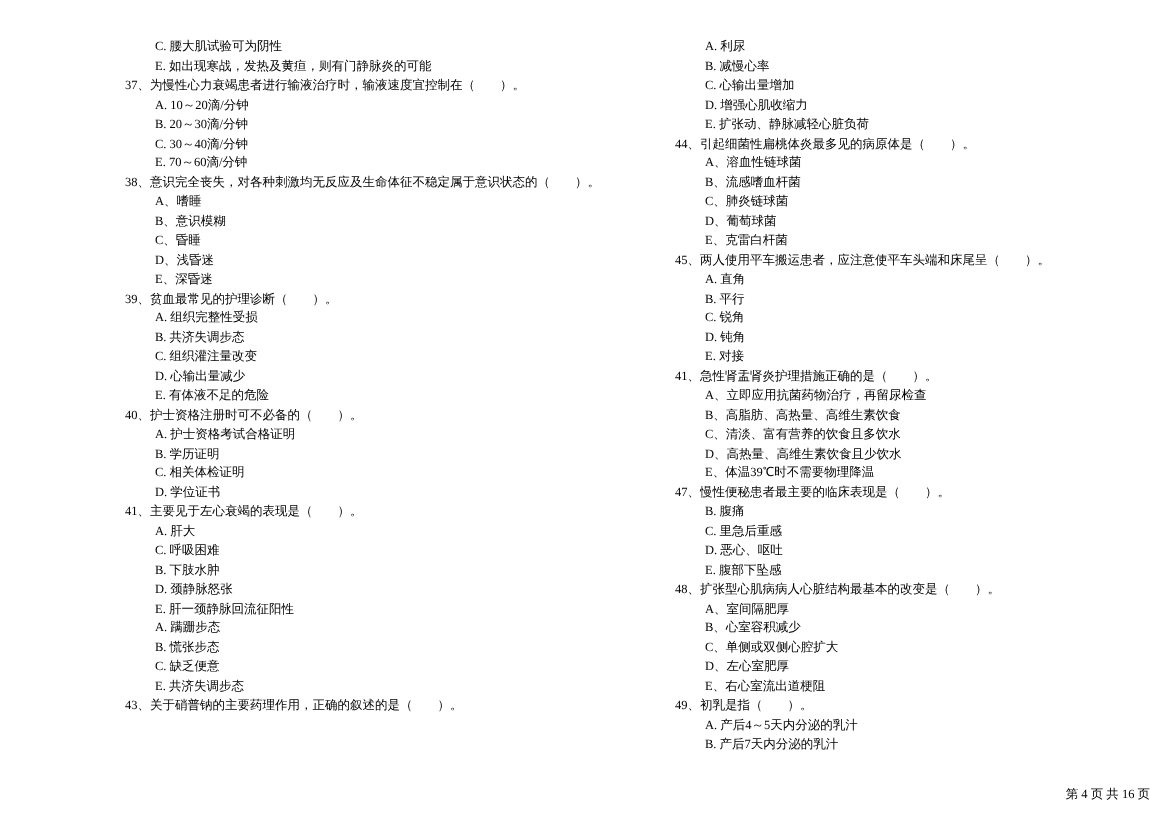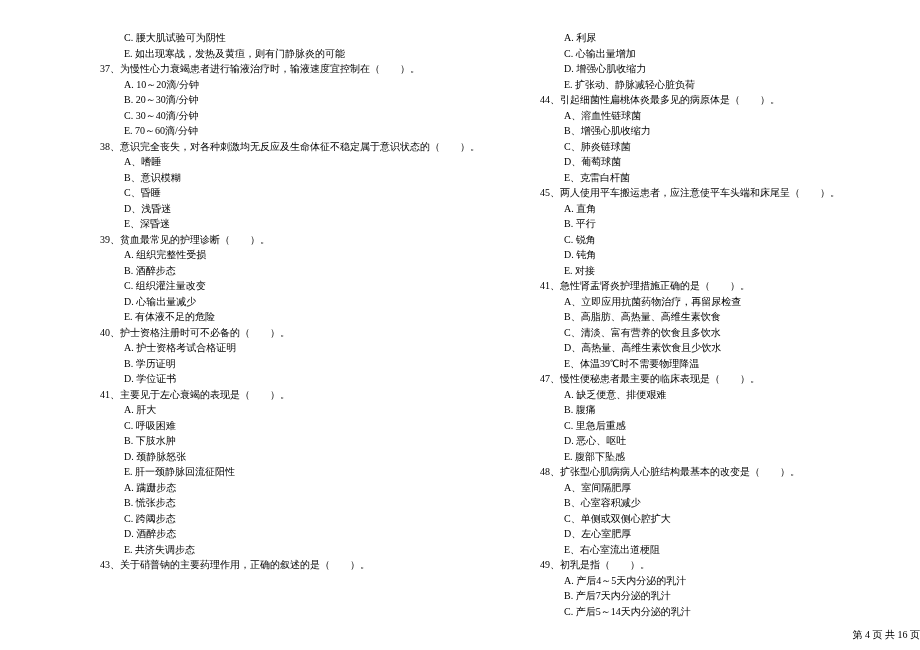--- a/index.html
+++ b/index.html
@@ -59,76 +59,75 @@
       <div class="line opt">C. 30～40滴/分钟</div>
       <div class="line opt">E. 70～60滴/分钟</div>
       <div class="line q">38、意识完全丧失，对各种刺激均无反应及生命体征不稳定属于意识状态的（　　）。</div>
       <div class="line opt">A、嗜睡</div>
       <div class="line opt">B、意识模糊</div>
       <div class="line opt">C、昏睡</div>
       <div class="line opt">D、浅昏迷</div>
       <div class="line opt">E、深昏迷</div>
       <div class="line q">39、贫血最常见的护理诊断（　　）。</div>
       <div class="line opt">A. 组织完整性受损</div>
-      <div class="line opt">B. 酒醉步态</div>
+      <div class="line opt">B. 共济失调步态</div>
       <div class="line opt">C. 组织灌注量改变</div>
       <div class="line opt">D. 心输出量减少</div>
       <div class="line opt">E. 有体液不足的危险</div>
       <div class="line q">40、护士资格注册时可不必备的（　　）。</div>
       <div class="line opt">A. 护士资格考试合格证明</div>
       <div class="line opt">B. 学历证明</div>
+      <div class="line opt">C. 相关体检证明</div>
       <div class="line opt">D. 学位证书</div>
       <div class="line q">41、主要见于左心衰竭的表现是（　　）。</div>
       <div class="line opt">A. 肝大</div>
       <div class="line opt">C. 呼吸困难</div>
       <div class="line opt">B. 下肢水肿</div>
       <div class="line opt">D. 颈静脉怒张</div>
       <div class="line opt">E. 肝一颈静脉回流征阳性</div>
       <div class="line opt">A. 蹒跚步态</div>
       <div class="line opt">B. 慌张步态</div>
-      <div class="line opt">C. 跨阈步态</div>
-      <div class="line opt">D. 酒醉步态</div>
+      <div class="line opt">C. 缺乏便意</div>
       <div class="line opt">E. 共济失调步态</div>
       <div class="line q">43、关于硝普钠的主要药理作用，正确的叙述的是（　　）。</div>
     </div>
   <div class="col col-right" id="col-right">
       <div class="line opt">A. 利尿</div>
+      <div class="line opt">B. 减慢心率</div>
       <div class="line opt">C. 心输出量增加</div>
       <div class="line opt">D. 增强心肌收缩力</div>
       <div class="line opt">E. 扩张动、静脉减轻心脏负荷</div>
       <div class="line q">44、引起细菌性扁桃体炎最多见的病原体是（　　）。</div>
       <div class="line opt">A、溶血性链球菌</div>
-      <div class="line opt">B、增强心肌收缩力</div>
+      <div class="line opt">B、流感嗜血杆菌</div>
       <div class="line opt">C、肺炎链球菌</div>
       <div class="line opt">D、葡萄球菌</div>
       <div class="line opt">E、克雷白杆菌</div>
       <div class="line q">45、两人使用平车搬运患者，应注意使平车头端和床尾呈（　　）。</div>
       <div class="line opt">A. 直角</div>
       <div class="line opt">B. 平行</div>
       <div class="line opt">C. 锐角</div>
       <div class="line opt">D. 钝角</div>
       <div class="line opt">E. 对接</div>
       <div class="line q">41、急性肾盂肾炎护理措施正确的是（　　）。</div>
       <div class="line opt">A、立即应用抗菌药物治疗，再留尿检查</div>
       <div class="line opt">B、高脂肪、高热量、高维生素饮食</div>
       <div class="line opt">C、清淡、富有营养的饮食且多饮水</div>
       <div class="line opt">D、高热量、高维生素饮食且少饮水</div>
       <div class="line opt">E、体温39℃时不需要物理降温</div>
       <div class="line q">47、慢性便秘患者最主要的临床表现是（　　）。</div>
-      <div class="line opt">A. 缺乏便意、排便艰难</div>
       <div class="line opt">B. 腹痛</div>
       <div class="line opt">C. 里急后重感</div>
       <div class="line opt">D. 恶心、呕吐</div>
       <div class="line opt">E. 腹部下坠感</div>
       <div class="line q">48、扩张型心肌病病人心脏结构最基本的改变是（　　）。</div>
       <div class="line opt">A、室间隔肥厚</div>
       <div class="line opt">B、心室容积减少</div>
       <div class="line opt">C、单侧或双侧心腔扩大</div>
       <div class="line opt">D、左心室肥厚</div>
       <div class="line opt">E、右心室流出道梗阻</div>
       <div class="line q">49、初乳是指（　　）。</div>
       <div class="line opt">A. 产后4～5天内分泌的乳汁</div>
       <div class="line opt">B. 产后7天内分泌的乳汁</div>
-      <div class="line opt">C. 产后5～14天内分泌的乳汁</div>
     </div>
 </div>
 
 <div class="footer">第 4 页 共 16 页</div>
 
 </body></html>

